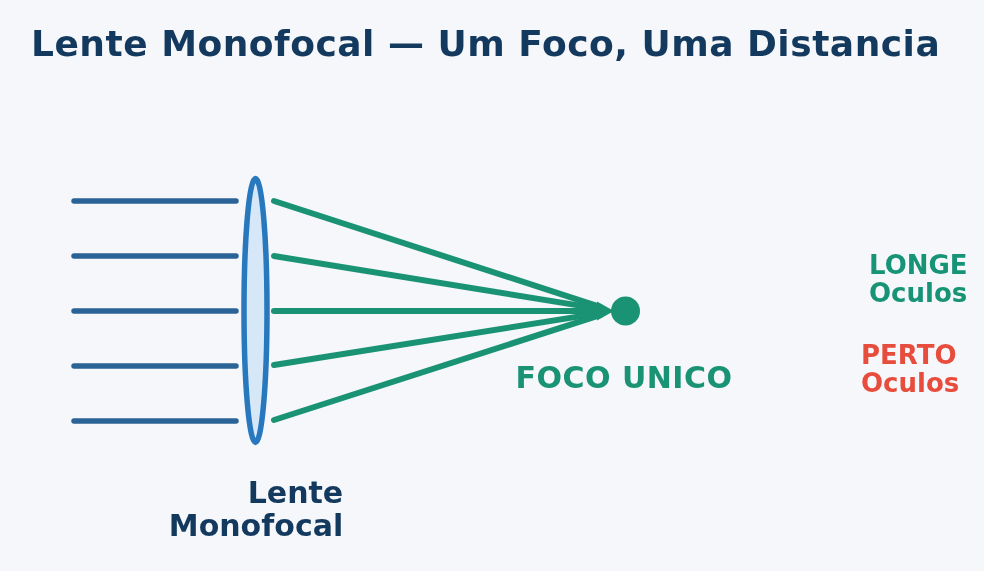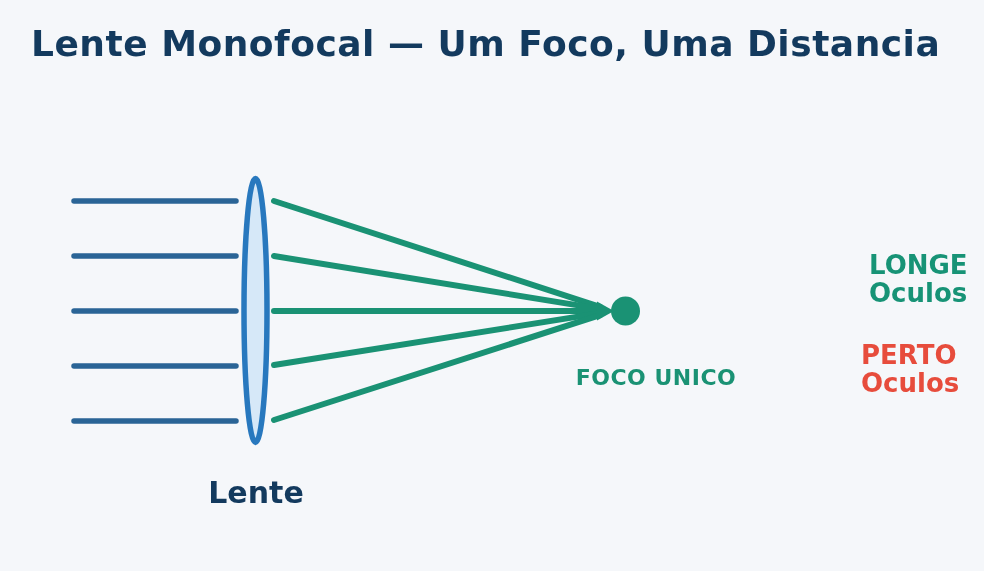--- a/index.html
+++ b/index.html
@@ -62,23 +62,23 @@
   }
   .lens-label {
     left: 256px; top: 476px;
     transform: translateX(-50%);
     font-size: 30px;
     line-height: 33px;
     text-align: right;
     color: var(--title_navy);
   }
   .focus-label {
-    left: 656px; top: 361px;
+    left: 624px; top: 361px;
     transform: translateX(-50%);
-    font-size: 22px;
+    font-size: 30px;
     line-height: 33px;
     letter-spacing: 0.5px;
     color: var(--focus_green);
   }
   .far-label {
     left: 861px; top: 251px;
     font-size: 26px;
     line-height: 28px;
     color: var(--label_green);
     margin-left: 8px;
@@ -112,20 +112,21 @@
     <ellipse class="lens-shape" cx="255.5" cy="310.5" rx="11.5" ry="132"></ellipse>
 
     <polygon class="focus-arrow" points="597,301.5 614,311 597,320.5"></polygon>
     <circle class="focus-dot" cx="625.5" cy="311" r="14.5"></circle>
   </svg>
 
   <div class="label page-title">Lente Monofocal — Um Foco, Uma Distancia</div>
 
   <div class="label lens-label">
     <span>Lente</span><br>
+    <span>Monofocal</span>
   </div>
 
   <div class="label focus-label">FOCO UNICO</div>
 
   <div class="label far-label">
     <span>LONGE</span><br>
     <span>Oculos</span>
   </div>
 
   <div class="label near-label">

